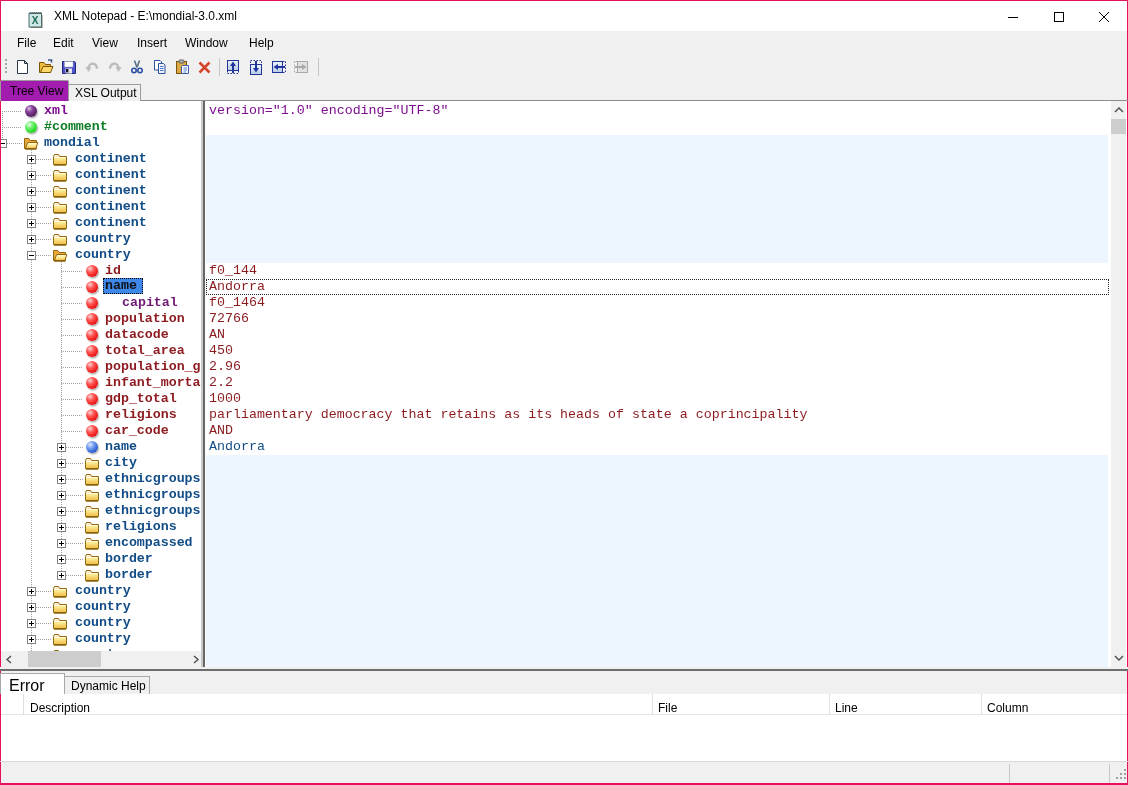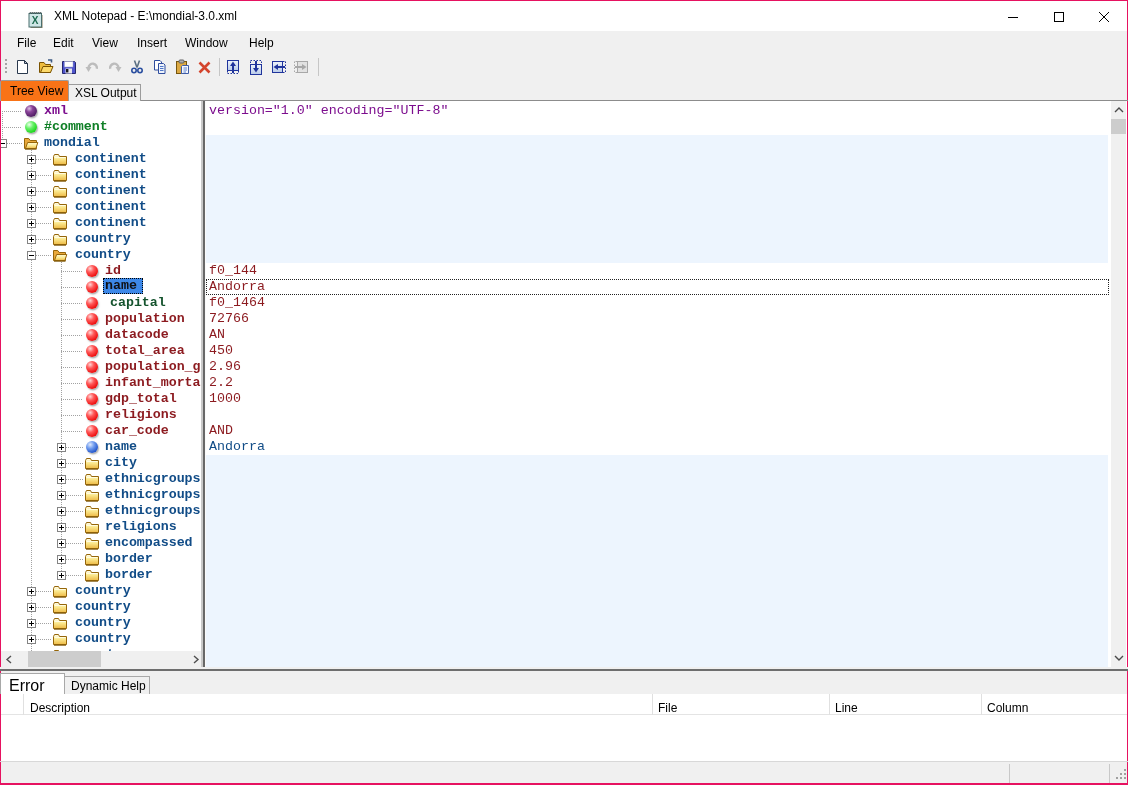--- a/index.html
+++ b/index.html
@@ -151,21 +151,21 @@
         <path d="M13.5 8 L9 5 V11 Z" fill="#a8a8a8"></path>
       </svg></div>
 <div class="tsep" style="left:317px"></div>
 </div>
 
 <div class="abs" style="left:1px;top:81px;width:1126px;height:19px;background:#f0f0f0"></div>
 <div class="abs" style="left:0;top:100px;width:1128px;height:1px;background:#8c8c8c"></div>
 <div class="abs" style="left:68px;top:84px;width:73px;height:17px;background:#f0f0f0;border:1px solid #9c9c9c;border-bottom:none">
   <div class="abs" style="left:6px;top:1px;font-size:12px">XSL Output</div>
 </div>
-<div class="abs" style="left:0;top:80px;width:69px;height:21px;background:#f97316;border:1px solid #9c9c9c;border-bottom:none;border-radius:2px 2px 0 0">
+<div class="abs" style="left:0;top:80px;width:69px;height:21px;background:#a21caf;border:1px solid #9c9c9c;border-bottom:none;border-radius:2px 2px 0 0">
   <div class="abs" style="left:9px;top:3px;font-size:12px">Tree View</div>
 </div>
 
 <div class="abs" style="left:1px;top:101px;width:201px;height:678px;background:#fff;overflow:hidden">
 <div class="vd" style="left:1px;top:10px;height:32px"></div>
 <div class="vd" style="left:30px;top:47px;height:503px"></div>
 <div class="vd" style="left:60px;top:159px;height:315px"></div>
 <div class="hd" style="left:1px;top:10px;width:20px"></div>
 <div class="sph spp" style="left:24px;top:4px"></div>
 <div class="t tb" style="left:43px;top:2px;color:#7c0d8e">xml</div>
@@ -315,21 +315,21 @@
       </svg></div>
 <div class="t tb" style="left:74px;top:146px;color:#114c87">country</div>
 <div class="hd" style="left:60px;top:170px;width:22px"></div>
 <div class="sph spr" style="left:85px;top:164px"></div>
 <div class="t tb" style="left:104px;top:162px;color:#8c1a1f">id</div>
 <div class="hd" style="left:60px;top:186px;width:22px"></div>
 <div class="sph spr" style="left:85px;top:180px"></div>
 <div class="sel" style="left:102px;top:177px;width:40px"><span class="tb" style="color:#101014">name</span></div>
 <div class="hd" style="left:60px;top:202px;width:22px"></div>
 <div class="sph spr" style="left:85px;top:196px"></div>
-<div class="t tb" style="left:109px;top:194px;color:#14532d">capital</div>
+<div class="t tb" style="left:121px;top:194px;color:#701a75">capital</div>
 <div class="hd" style="left:60px;top:218px;width:22px"></div>
 <div class="sph spr" style="left:85px;top:212px"></div>
 <div class="t tb" style="left:104px;top:210px;color:#8c1a1f">population</div>
 <div class="hd" style="left:60px;top:234px;width:22px"></div>
 <div class="sph spr" style="left:85px;top:228px"></div>
 <div class="t tb" style="left:104px;top:226px;color:#8c1a1f">datacode</div>
 <div class="hd" style="left:60px;top:250px;width:22px"></div>
 <div class="sph spr" style="left:85px;top:244px"></div>
 <div class="t tb" style="left:104px;top:242px;color:#8c1a1f">total_area</div>
 <div class="hd" style="left:60px;top:266px;width:22px"></div>
@@ -606,20 +606,21 @@
 <div class="t" style="left:3px;top:2px;color:#7c0d8e">version="1.0" encoding="UTF-8"</div>
 <div class="t" style="left:3px;top:162px;color:#8c1a1f">f0_144</div>
 <div class="t" style="left:3px;top:178px;color:#8c1a1f">Andorra</div>
 <div class="t" style="left:3px;top:194px;color:#8c1a1f">f0_1464</div>
 <div class="t" style="left:3px;top:210px;color:#8c1a1f">72766</div>
 <div class="t" style="left:3px;top:226px;color:#8c1a1f">AN</div>
 <div class="t" style="left:3px;top:242px;color:#8c1a1f">450</div>
 <div class="t" style="left:3px;top:258px;color:#8c1a1f">2.96</div>
 <div class="t" style="left:3px;top:274px;color:#8c1a1f">2.2</div>
 <div class="t" style="left:3px;top:290px;color:#8c1a1f">1000</div>
+<div class="t" style="left:3px;top:306px;color:#8c1a1f">parliamentary democracy that retains as its heads of state a coprincipality</div>
 <div class="t" style="left:3px;top:322px;color:#8c1a1f">AND</div>
 <div class="t" style="left:3px;top:338px;color:#114c87">Andorra</div>
 <div style="position:absolute;left:0;top:178px;width:903px;height:16px;border:1px dotted #222;box-sizing:border-box"></div>
 </div>
 
 <div class="abs" style="left:1111px;top:101px;width:15px;height:566px;background:#f0f0f0">
   <svg class="abs" style="left:3px;top:5px" width="10" height="9" viewBox="0 0 10 9">
       <path d="M1 6 L5 2 L9 6" fill="none" stroke="#4a4a4a" stroke-width="1.4"></path>
     </svg>
   <div class="abs" style="left:0;top:18px;width:15px;height:15px;background:#cdcdcd"></div>

